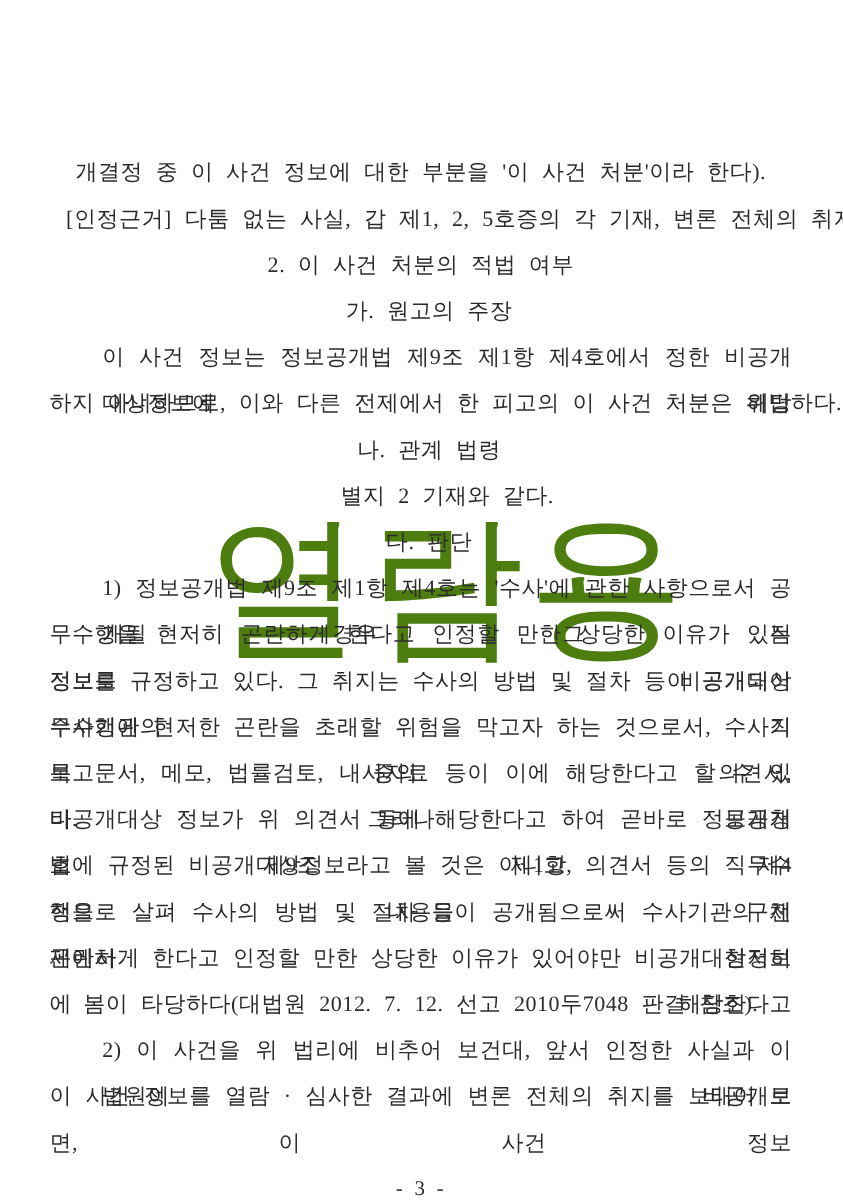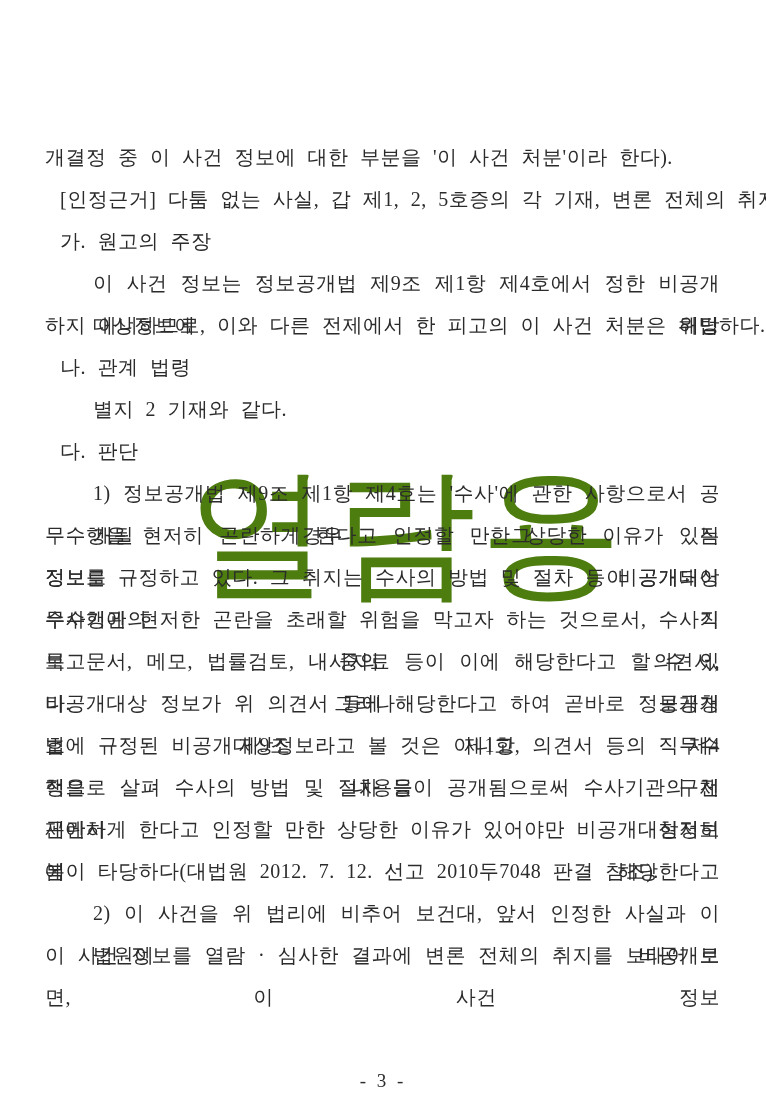--- a/index.html
+++ b/index.html
@@ -35,21 +35,21 @@
     width: 675px;
     z-index: 1;
     color: #2b2b2b;
     font-size: 20px;
   }
   .line {
     height: 42px;
     line-height: 42px;
     word-spacing: 0.30em;
     letter-spacing: 0.5px;
-    text-align: left;
+    text-align: center;
     overflow: visible;
     white-space: nowrap;
   }
   .line.j {
     text-align: justify;
     text-align-last: justify;
     white-space: normal;
   }
   .i1 { padding-left: 15px; }
   .i2 { padding-left: 48px; }
@@ -68,20 +68,21 @@
 </head>
 <body>
 
 <div class="page">
 
   <div class="watermark">열람용</div>
 
   <div class="content">
     <div class="line">개결정 중 이 사건 정보에 대한 부분을 '이 사건 처분'이라 한다).</div>
     <div class="line i1">[인정근거] 다툼 없는 사실, 갑 제1, 2, 5호증의 각 기재, 변론 전체의 취지</div>
+    <div class="line">2. 이 사건 처분의 적법 여부</div>
     <div class="line i1">가. 원고의 주장</div>
     <div class="line j i2">이 사건 정보는 정보공개법 제9조 제1항 제4호에서 정한 비공개대상정보에 해당</div>
     <div class="line">하지 아니하므로, 이와 다른 전제에서 한 피고의 이 사건 처분은 위법하다.</div>
     <div class="line i1">나. 관계 법령</div>
     <div class="line i2">별지 2 기재와 같다.</div>
     <div class="line i1">다. 판단</div>
     <div class="line j i2">1) 정보공개법 제9조 제1항 제4호는 '수사'에 관한 사항으로서 공개될 경우 그 직</div>
     <div class="line j">무수행을 현저히 곤란하게 한다고 인정할 만한 상당한 이유가 있는 정보를 비공개대상</div>
     <div class="line j">정보로 규정하고 있다. 그 취지는 수사의 방법 및 절차 등이 공개되어 수사기관의 직</div>
     <div class="line j">무수행에 현저한 곤란을 초래할 위험을 막고자 하는 것으로서, 수사기록 중의 의견서,</div>

